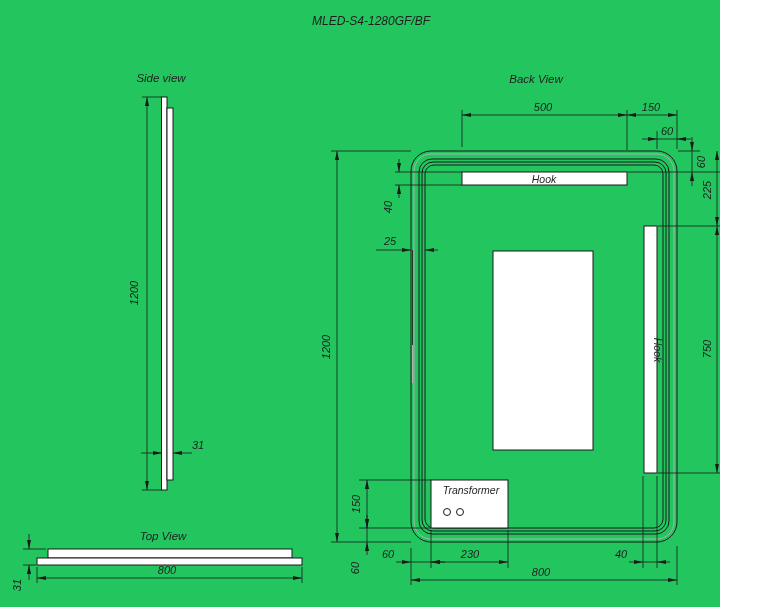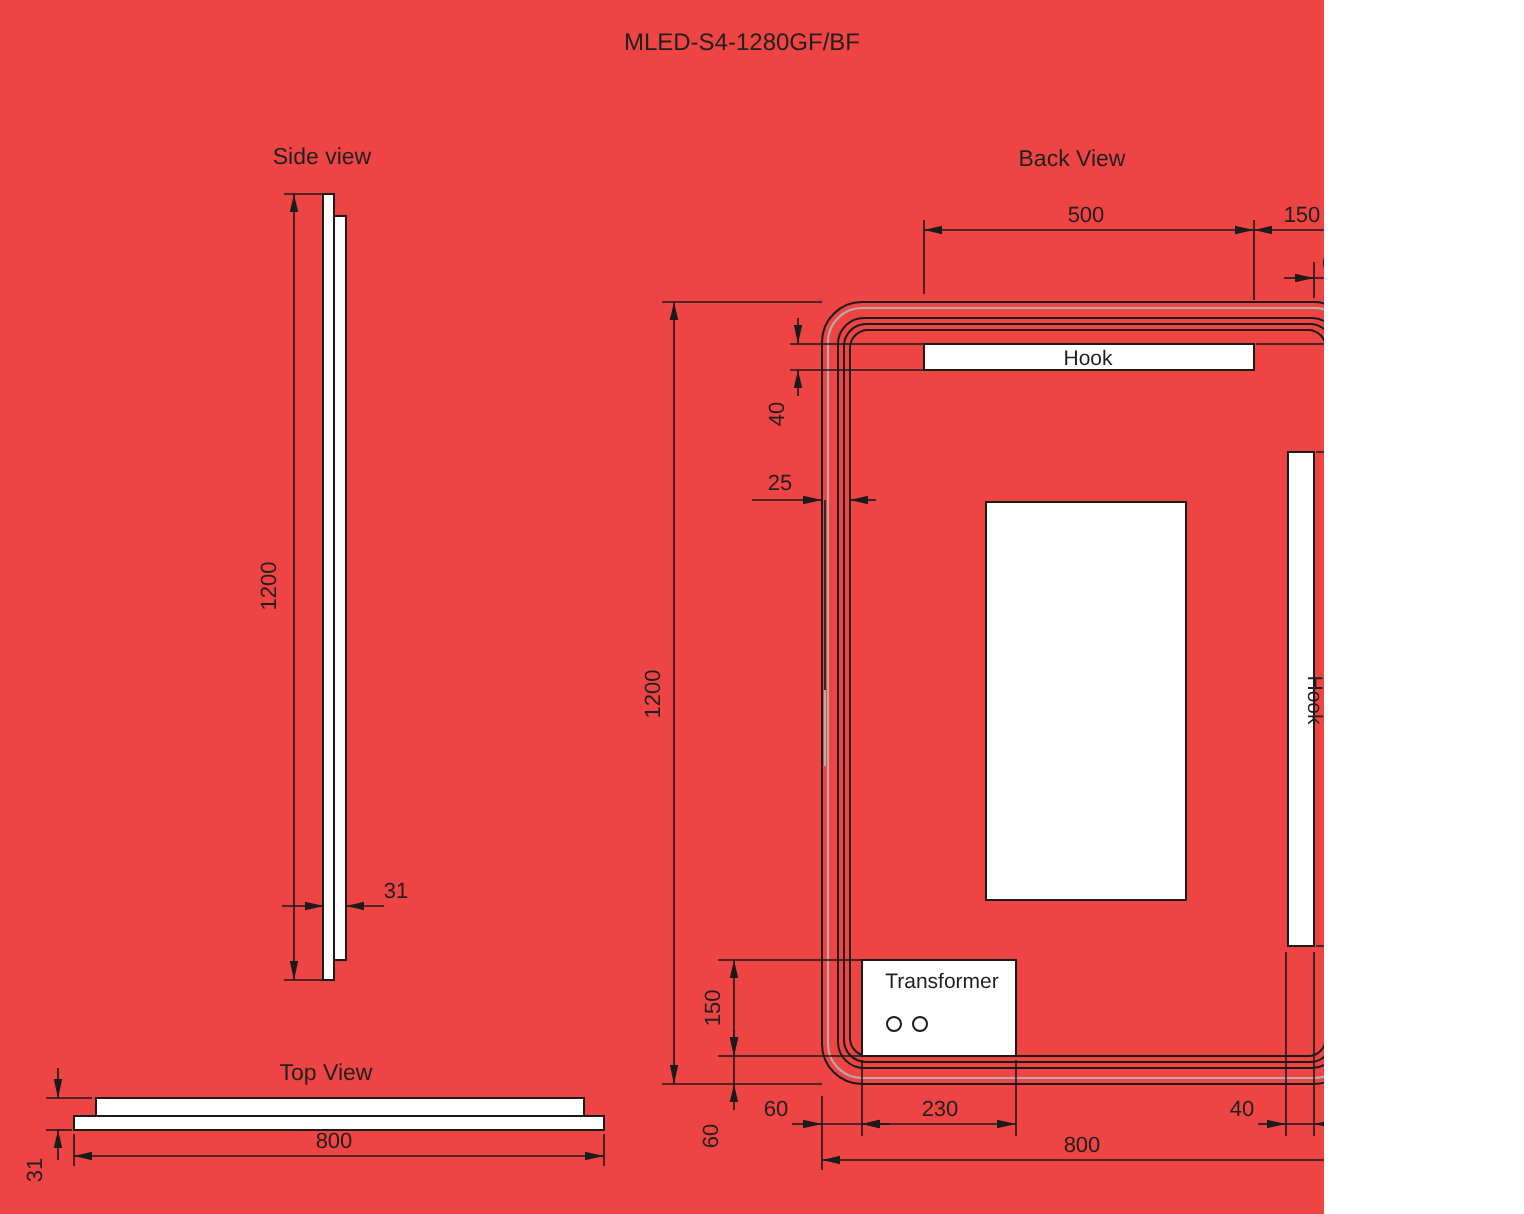--- a/index.html
+++ b/index.html
@@ -1,16 +1,16 @@
 <!DOCTYPE html>
 <html><head>
 <meta charset="utf-8">
 <style>
   html,body{margin:0;padding:0;background:#fff;}
-  .canvas{position:relative;width:662px;height:607px;background:#ef4444;overflow:hidden;}
+  .canvas{position:relative;width:720px;height:607px;background:#22c55e;overflow:hidden;font-style:italic;}
   svg{display:block;}
   text{font-family:"Liberation Sans","DejaVu Sans",sans-serif;fill:#1f1f1f;}
   .t-title{font-size:12px;}
   .t-view{font-size:11.5px;}
   .t-dim{font-size:11px;}
   .t-part{font-size:10.5px;}
   .ln{stroke:#1b1b1b;stroke-width:1;fill:none;}
   .lnthin{stroke:#1b1b1b;stroke-width:0.8;fill:none;}
   .lngray{stroke:#b0b0b0;stroke-width:1;fill:none;}
   .box{stroke:#1b1b1b;stroke-width:1;fill:#ffffff;}

